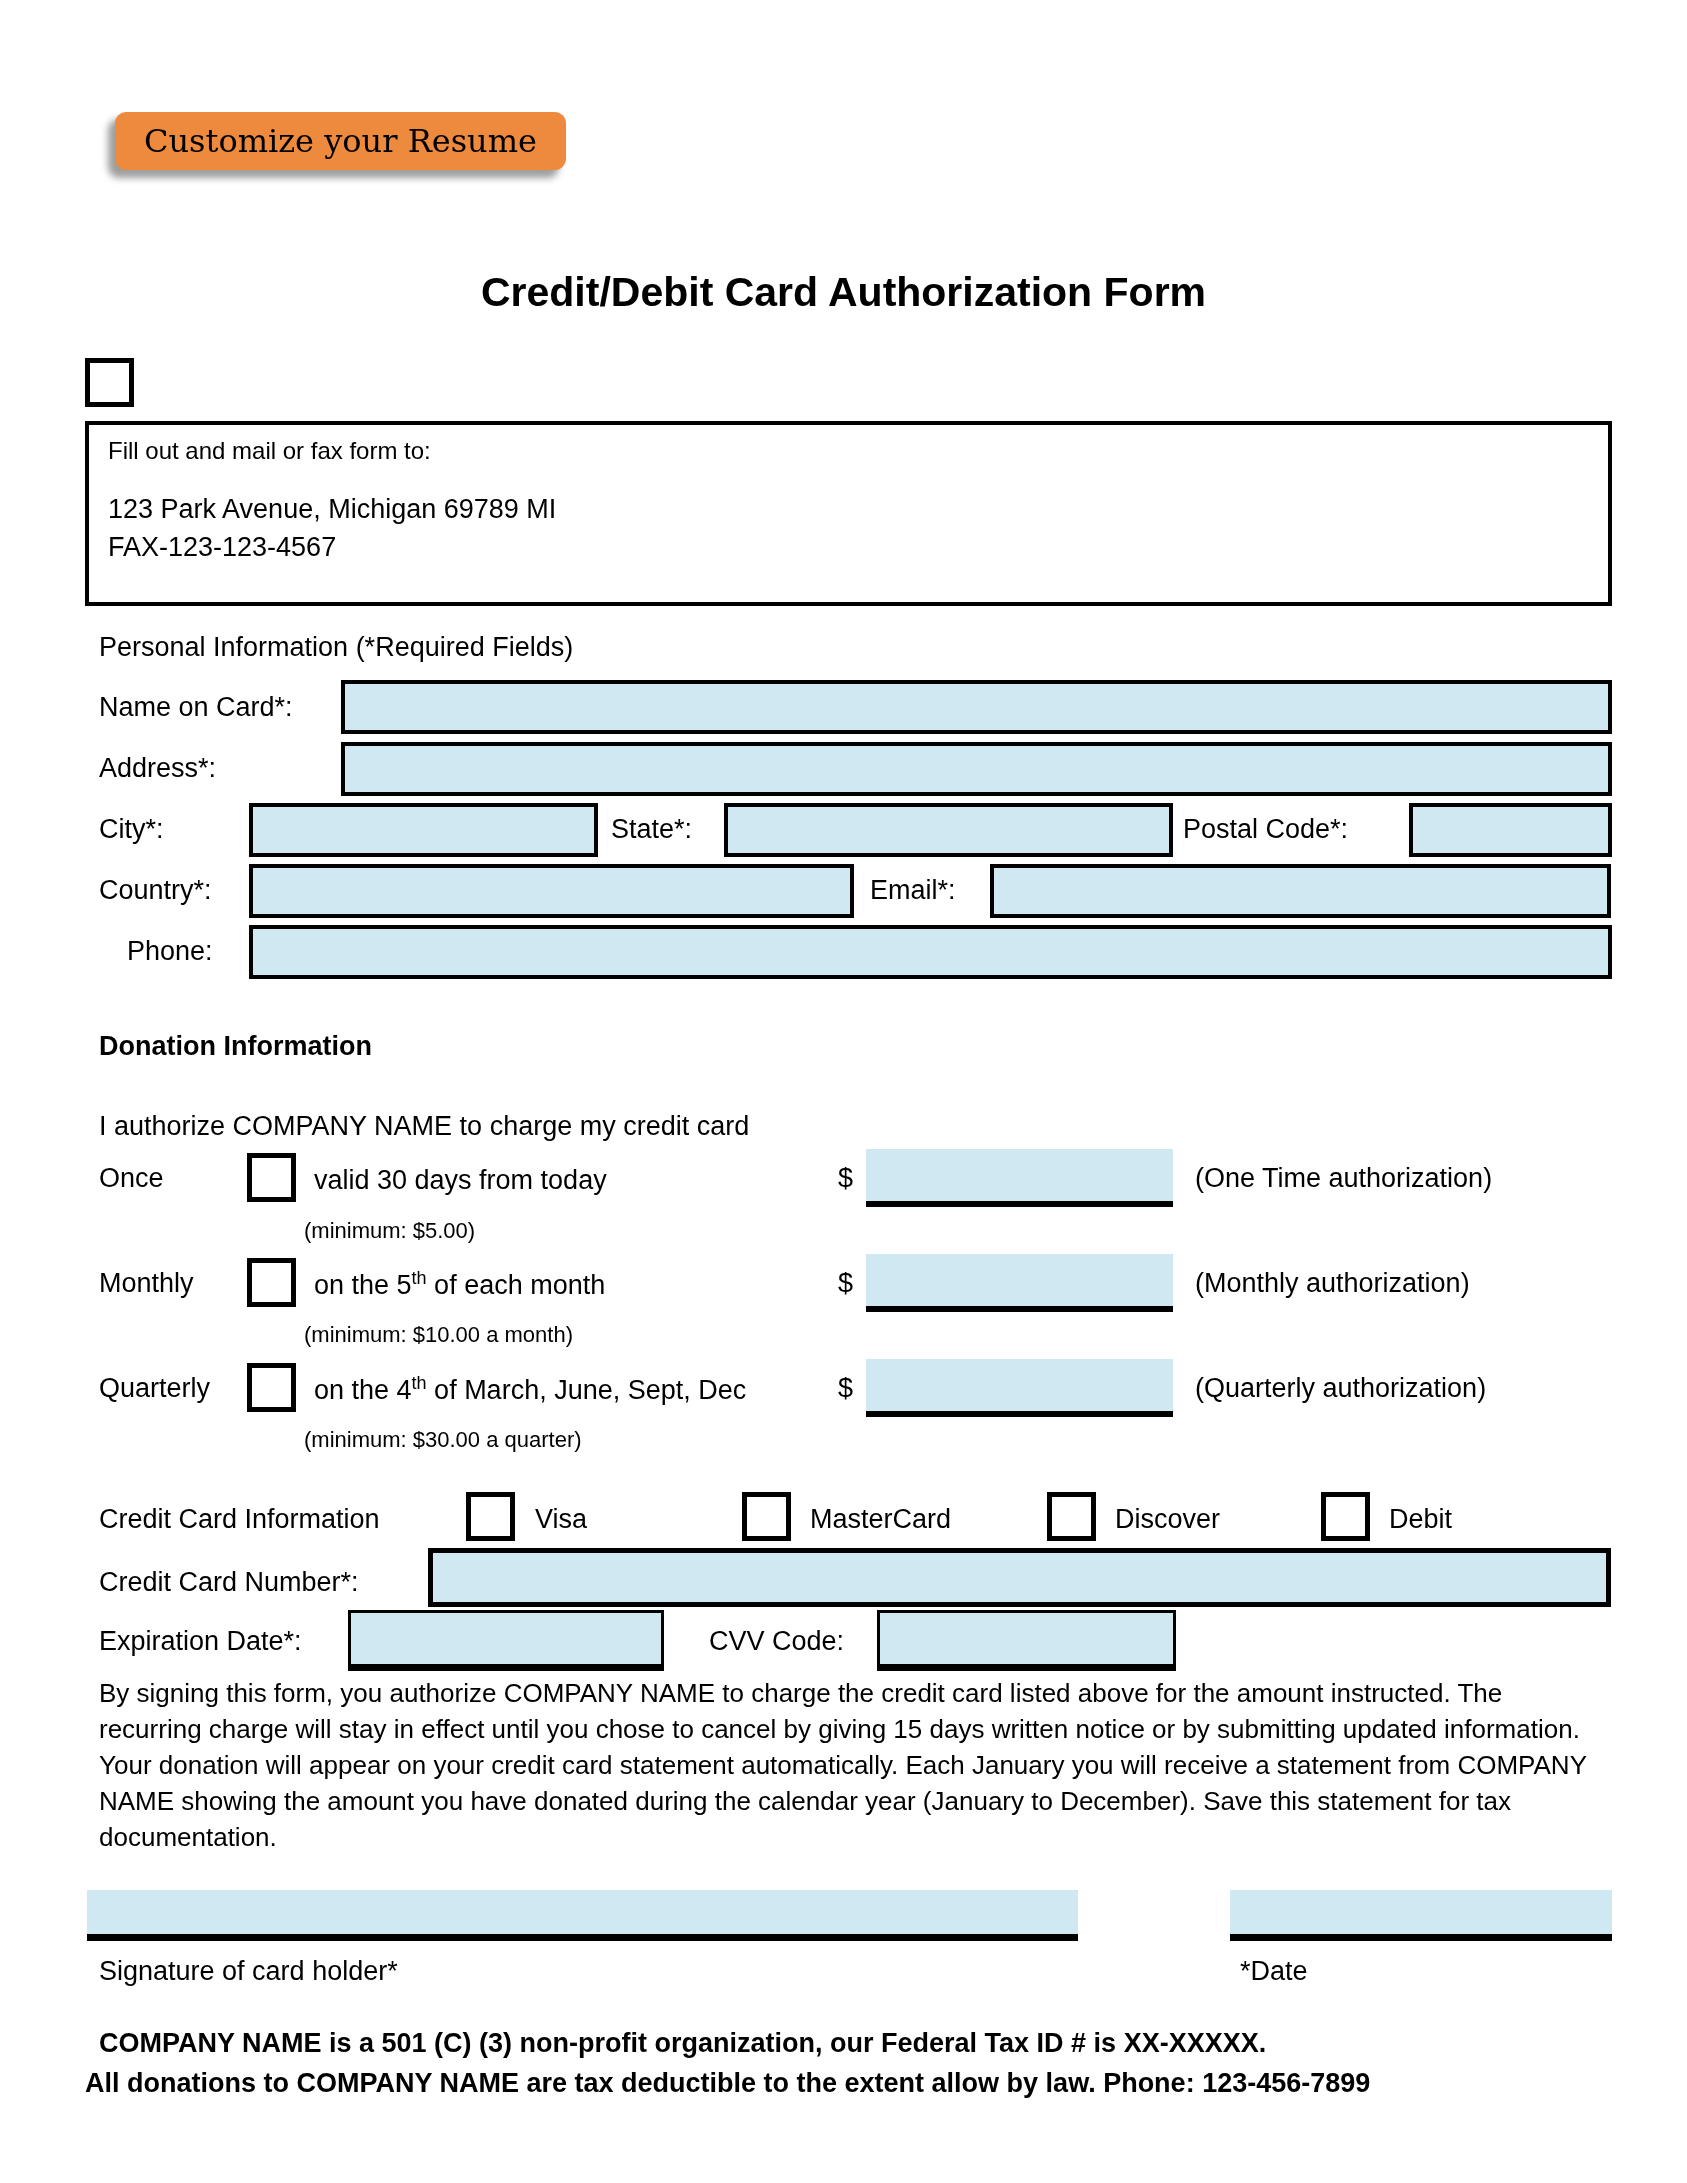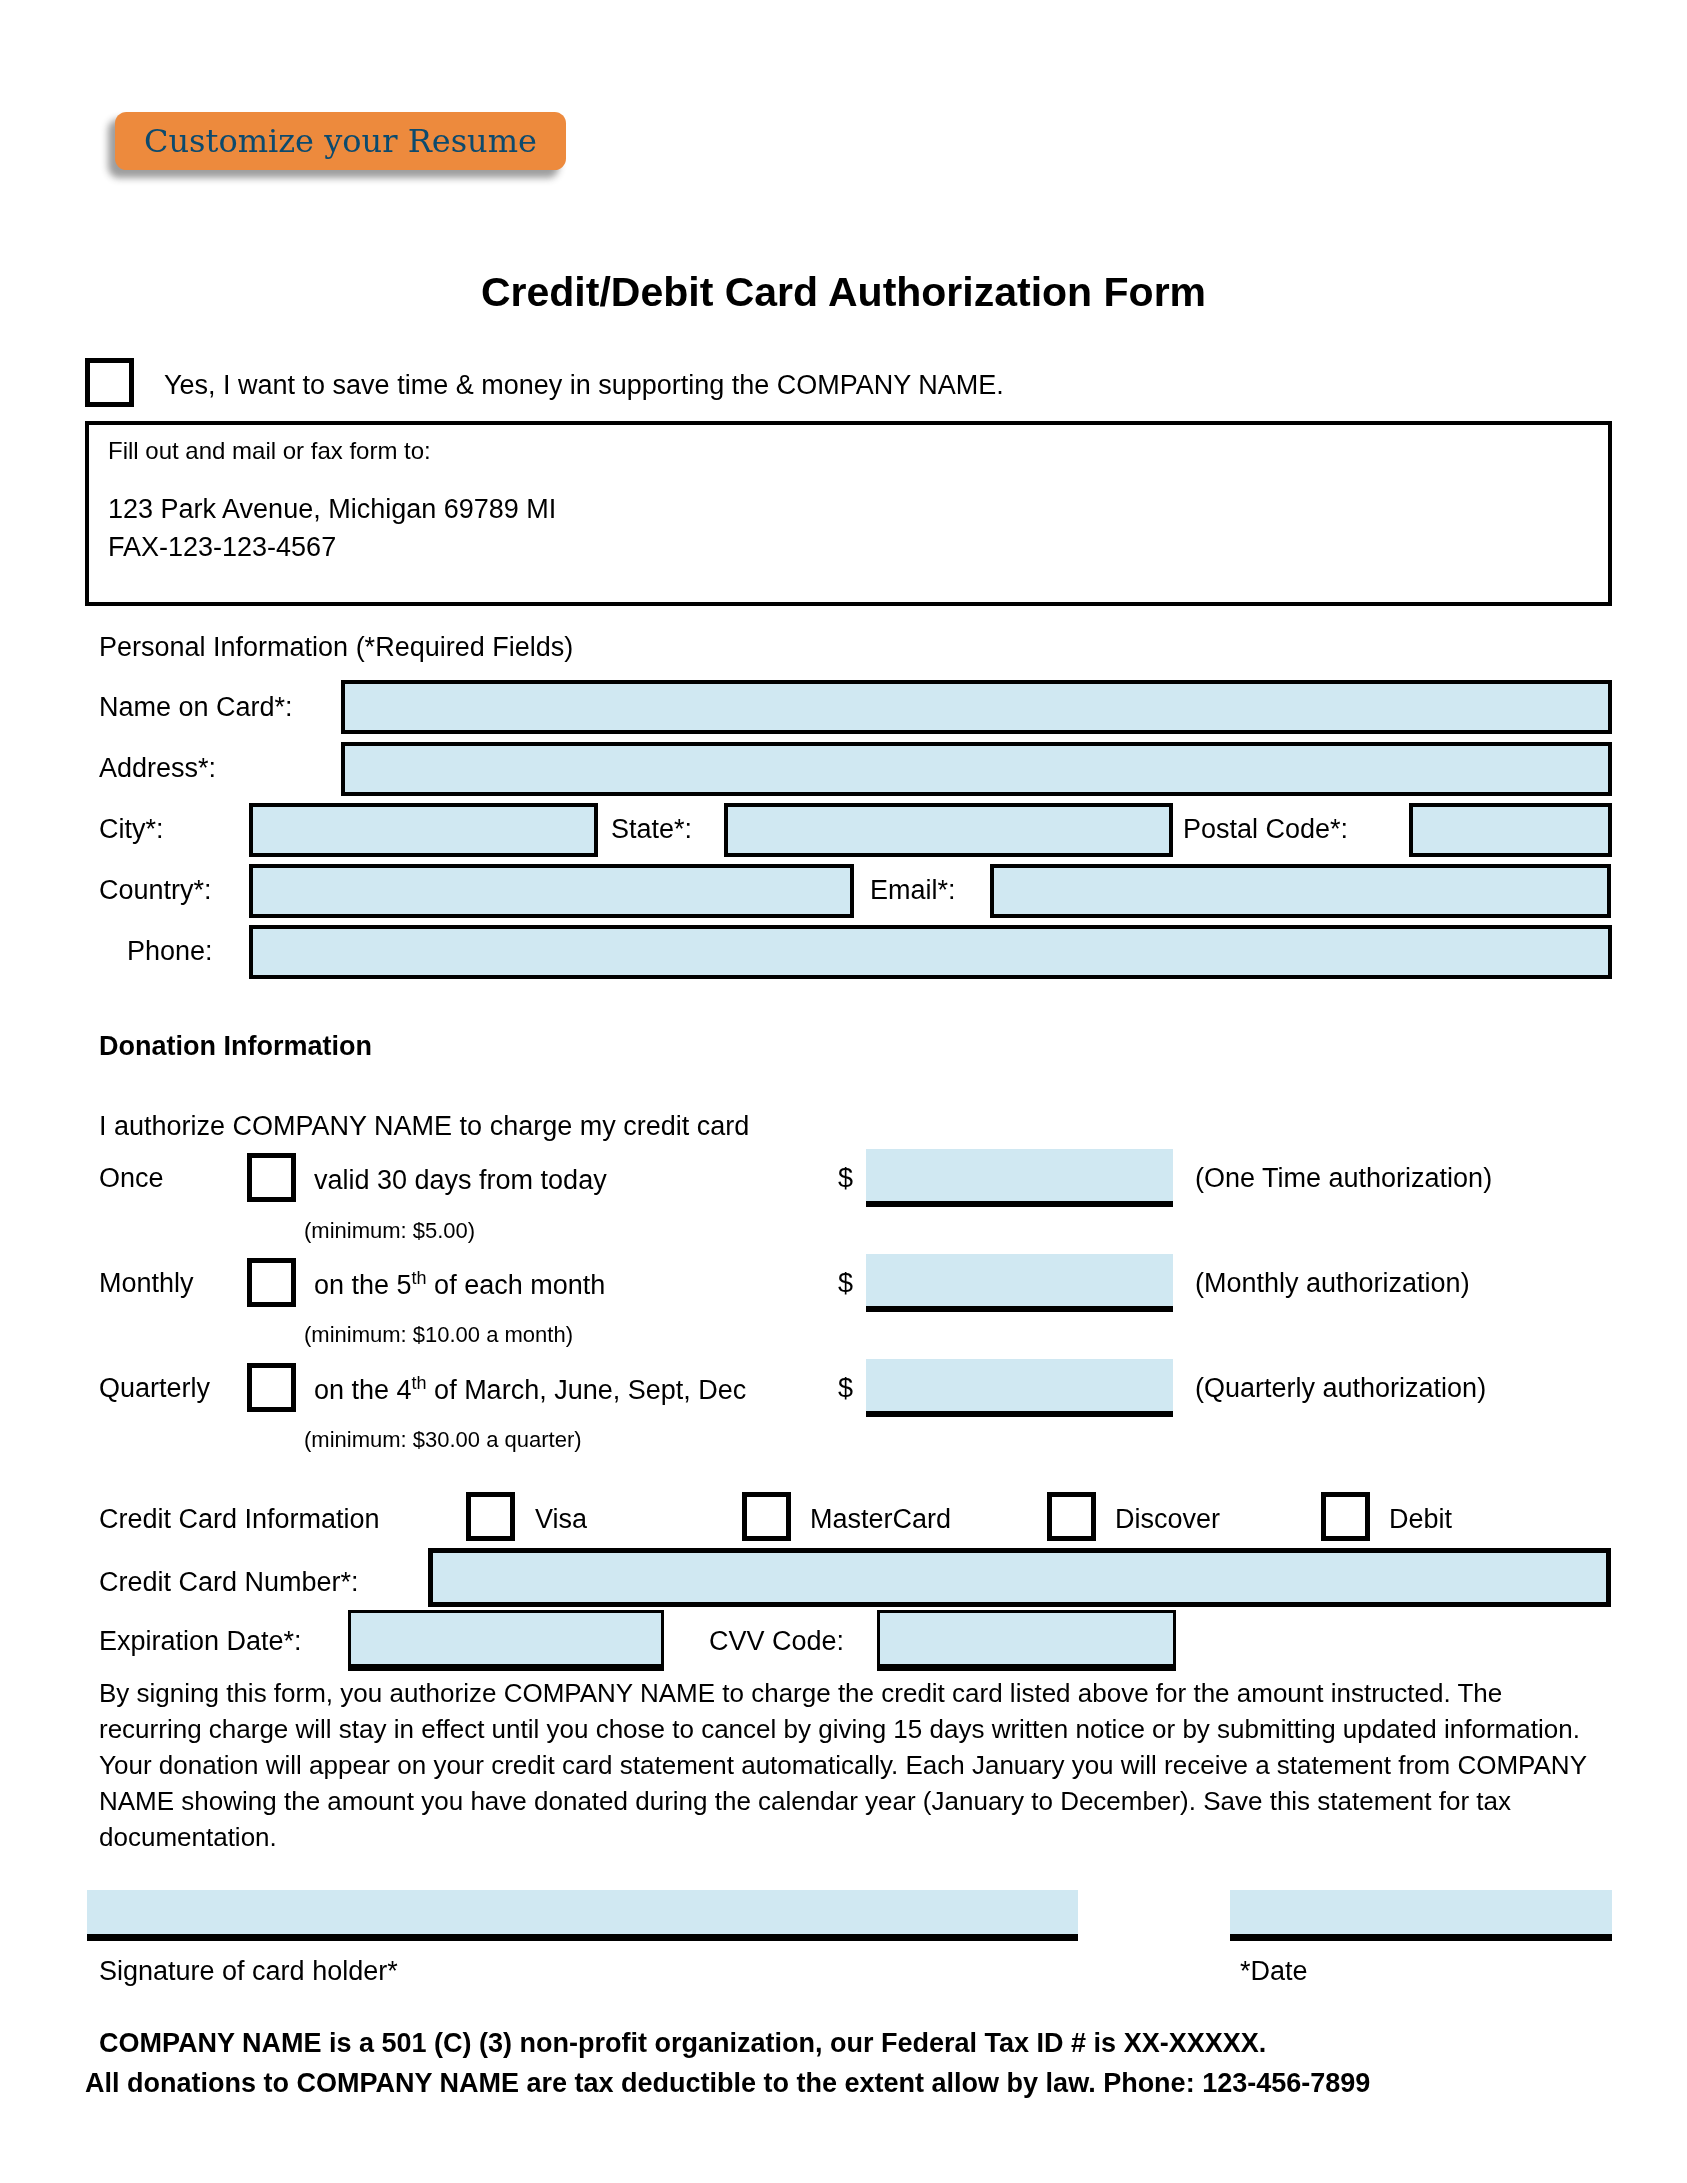--- a/index.html
+++ b/index.html
@@ -16,21 +16,21 @@
   .abs { position: absolute; }
 
   
   .cta-btn {
     left: 115px; top: 112px;
     width: 451px; height: 58px;
     background: #ed8a3d;
     border: none;
     border-radius: 11.4px;
     box-shadow: -7px 7.9px 7px rgba(40,40,40,0.45);
-    color: #0c4a6e;
+    color: #000000;
     font-family: "DejaVu Serif", "Liberation Serif", serif;
     font-size: 32px;
     text-align: center;
     line-height: 54px;
     cursor: pointer;
   }
 
   .form-title {
     left: 0; top: 269px; width: 1687px;
     text-align: center;
@@ -113,21 +113,20 @@
 </head>
 <body>
 
 <div class="page">
 
   <button class="abs cta-btn">Customize your Resume</button>
 
   <div class="abs form-title">Credit/Debit Card Authorization Form</div>
 
   <div class="abs checkbox" style="left:85px; top:358px;"></div>
-  <div class="abs lbl" style="left:164px; top:370px;">Yes, I want to save time &amp; money in supporting the COMPANY NAME.</div>
 
   <div class="abs mail-box">
     <div class="intro">Fill out and mail or fax form to:</div>
     <div class="line">123 Park Avenue, Michigan 69789 MI</div>
     <div class="line">FAX-123-123-4567</div>
   </div>
 
   <div class="abs lbl" style="left:99px; top:632px;">Personal Information (*Required Fields)</div>
 
   <div class="abs lbl" style="left:99px; top:692px;">Name on Card*:</div>

